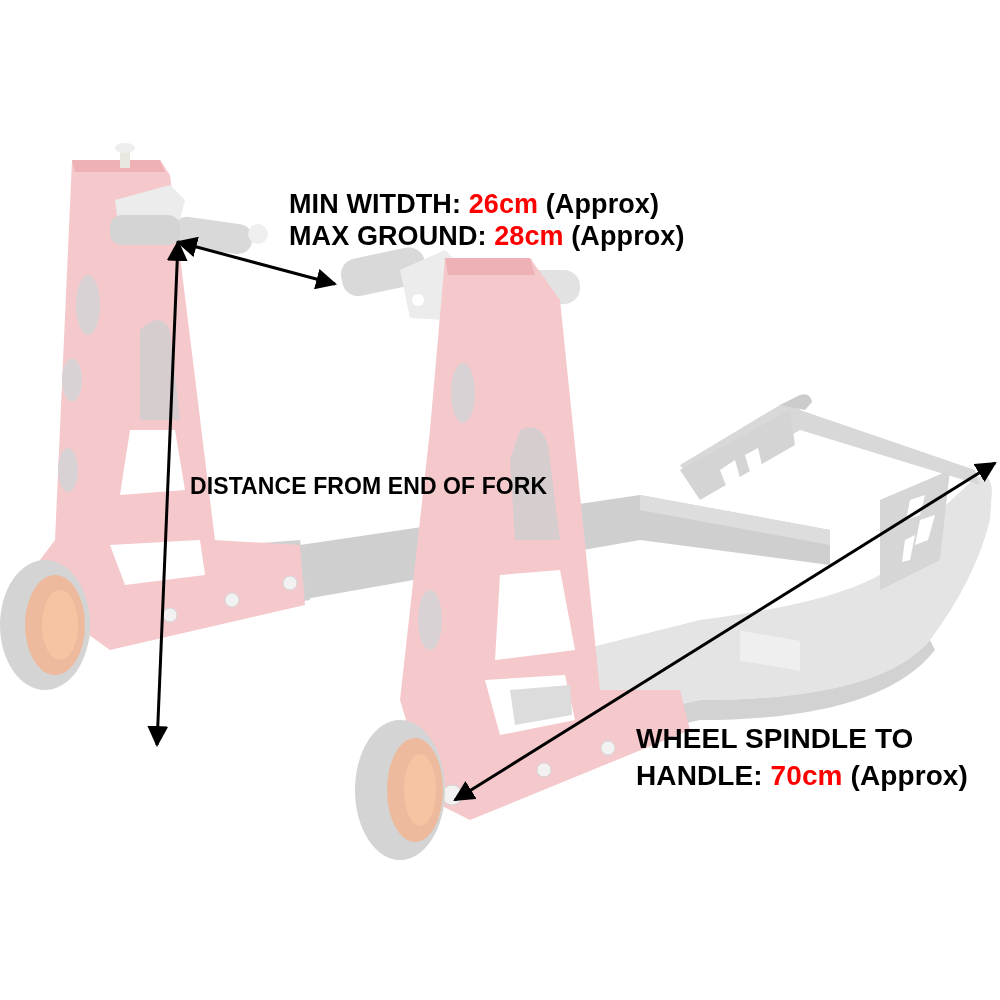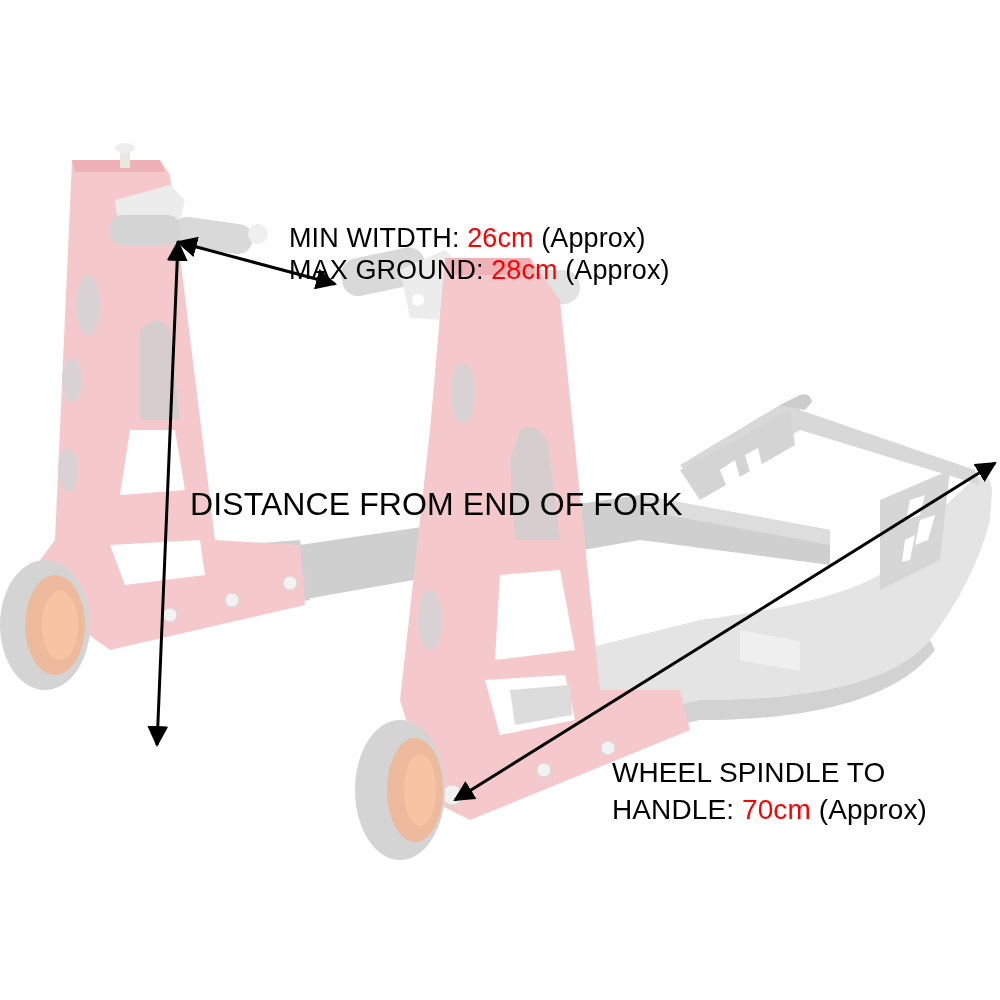--- a/index.html
+++ b/index.html
@@ -1,20 +1,20 @@
 <!DOCTYPE html>
 <html><head>
   <meta charset="utf-8">
   <style>
     html, body { margin: 0; padding: 0; background: #ffffff; }
     body { width: 1000px; height: 1000px; position: relative; overflow: hidden;
            font-family: "Liberation Sans", sans-serif; }
     #stage { position: absolute; left: 0; top: 0; width: 1000px; height: 1000px; }
-    .label { position: absolute; font-family: "Liberation Sans", sans-serif; font-weight: normal;
-             color: #000000; font-size: 27px; line-height: 32px; white-space: nowrap; letter-spacing: 0.1px; margin-top: 34px; }
+    .label { position: absolute; font-family: "Liberation Sans", sans-serif; font-weight: bold;
+             color: #000000; font-size: 27px; line-height: 32px; white-space: nowrap; letter-spacing: 0.1px; }
     .label .val { color: #ff0000; }
     .label .approx { color: #000000; }
   </style>
 </head>
 <body>
 
 <svg id="stage" viewBox="0 0 1000 1000" xmlns="http://www.w3.org/2000/svg">
 
   <g>
 
@@ -121,24 +121,24 @@
     <span class="val">26cm</span>
     <span class="approx">(Approx)</span>
   </div>
   <div>
     <span>MAX GROUND:</span>
     <span class="val">28cm</span>
     <span class="approx">(Approx)</span>
   </div>
 </div>
 
-<div class="label" style="left:190px; top:452px; font-size:32px; line-height:36px;">
+<div class="label" style="left:190px; top:468px; font-size:23px; line-height:36px;">
   <div>DISTANCE FROM END OF FORK</div>
 </div>
 
-<div class="label" style="left:612px; top:720px; font-size:28px; line-height:37px;">
+<div class="label" style="left:636px; top:720px; font-size:28px; line-height:37px;">
   <div>WHEEL SPINDLE TO</div>
   <div>
     <span>HANDLE:</span>
     <span class="val">70cm</span>
     <span class="approx">(Approx)</span>
   </div>
 </div>
 
 </body></html>

